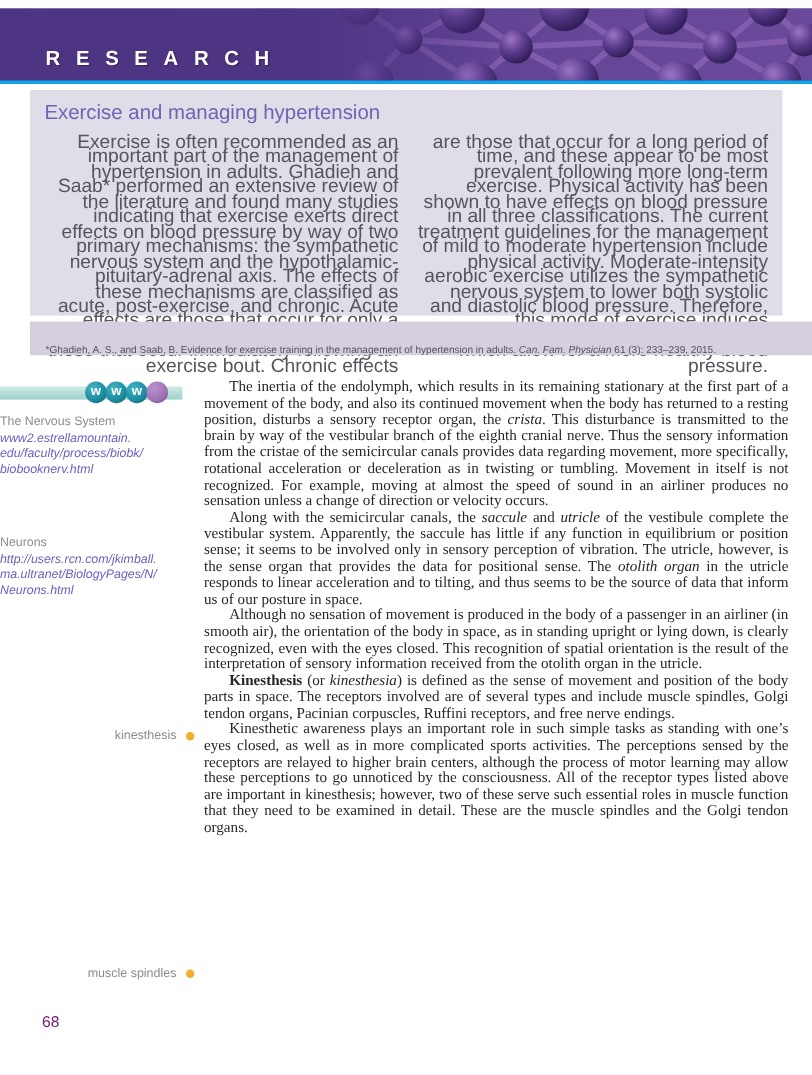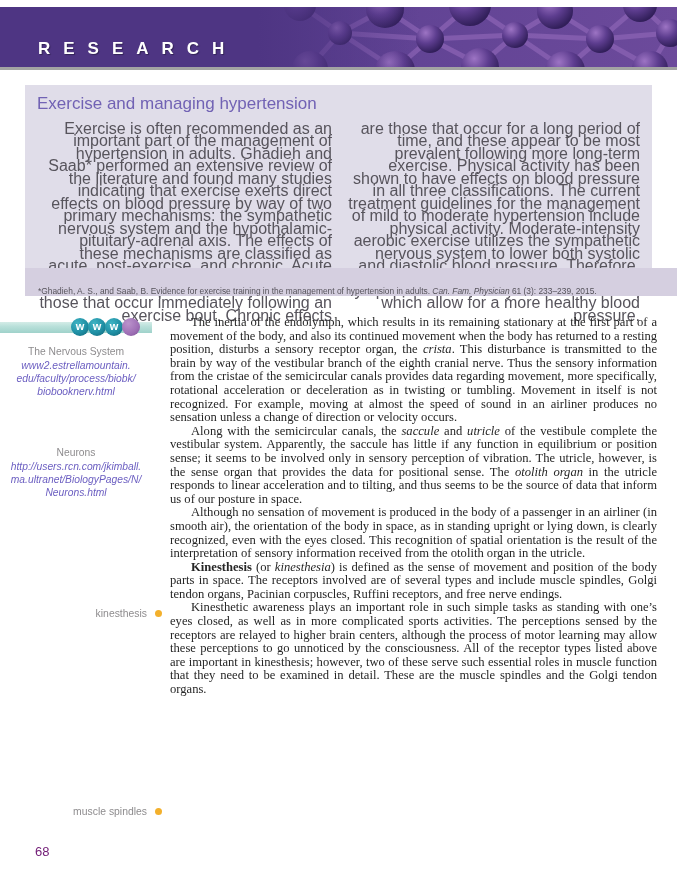--- a/index.html
+++ b/index.html
@@ -1,49 +1,49 @@
 <!DOCTYPE html>
 <html style="--banner-purple: #4e3583; --box-bg: #e0dde9; --footnote-bg: #d5cfe0; --title-purple: #7162b4; --research-text: #57545c; --heading-indigo: #3a2f92; --link-purple: #6b5ec1; --label-gray: #8e8c8e; --dot-orange: #f3b02c; --www-teal: #1f8fa4; --www-circle-purple: #9e6fb5; --body-text: #262626;"><head>
 <meta charset="utf-8">
 <style>
   html,body{margin:0;padding:0;background:#ffffff;}
   .page{position:relative;width:677px;height:896px;background:#fff;overflow:hidden;
         font-family:"Liberation Sans",sans-serif;}
 
   
   .banner{position:absolute;top:7px;left:0;width:677px;height:60px;
-          background:var(--banner-purple,#4e3583);border-bottom:3px solid #a3a3a3;overflow:hidden;}
+          background:var(--banner-purple,#4e3583);border-bottom:3px solid #0ea5e9;overflow:hidden;}
   .banner svg{position:absolute;top:0;left:0;}
   .banner-title{position:absolute;left:38px;bottom:8px;color:#fff;font-weight:bold;
                 font-size:17px;letter-spacing:13px;text-shadow:1px 1px 1px rgba(0,0,0,.35);}
 
   
   .research-box{position:absolute;top:75px;left:25px;width:627px;height:188px;
-                background:var(--box-bg,#e0dde9);box-sizing:border-box;padding:9px 12px 0 12px;margin-top:10px;}
+                background:var(--box-bg,#e0dde9);box-sizing:border-box;padding:9px 12px 0 12px;}
   .research-title{margin:0 0 9px 0;font-size:17px;font-weight:normal;
                   color:var(--title-purple,#7162b4);}
   .research-cols{display:flex;gap:13px;}
   .research-cols p{flex:1;margin:0;font-size:16px;line-height:12.45px;
                    color:var(--research-text,#57545c);text-align:right;}
 
   .footnote{position:absolute;top:268px;left:25px;width:661px;height:28px;
             background:var(--footnote-bg,#d5cfe0);box-sizing:border-box;
             display:flex;align-items:flex-end;padding-left:13px;
             font-size:8.4px;color:#55525a;}
 
   
   .www-strip{position:absolute;top:322px;left:0;width:152px;height:11px;
              background:linear-gradient(#d4ece7 0%,#b9e0da 40%,#9fd2ca 100%);}
   .www-circles{position:absolute;top:318px;left:72px;display:flex;}
   .www-circle{width:18px;height:18px;border-radius:50%;margin-left:-1px;
               background:radial-gradient(circle at 35% 30%, #3fb4c4 0%, var(--www-teal,#1f8fa4) 55%, #116173 100%);
               color:#fff;font-weight:bold;font-size:11px;line-height:17px;text-align:center;}
   .www-circle.purple{background:radial-gradient(circle at 35% 30%, #bb93cc 0%, var(--www-circle-purple,#9e6fb5) 60%, #7a4f92 100%);}
 
-  .sidebar-group{position:absolute;left:0;width:152px;text-align:center;}
+  .sidebar-group{position:absolute;left:0;width:152px;text-align:left;}
   .sidebar-label{font-size:10.3px;color:var(--label-gray,#8e8c8e);line-height:13px;margin-bottom:2px;}
   .sidebar-url{font-size:10.3px;line-height:12.8px;font-style:italic;
                color:var(--link-purple,#6b5ec1);text-decoration:none;display:block;}
 
   .margin-term{position:absolute;left:0;width:162px;display:flex;justify-content:flex-end;
                align-items:center;gap:8px;}
   .margin-term .term{font-size:10.4px;color:var(--label-gray,#8e8c8e);}
   .margin-dot{width:7px;height:7px;border-radius:50%;background:var(--dot-orange,#f3b02c);flex:0 0 auto;}
 
   

